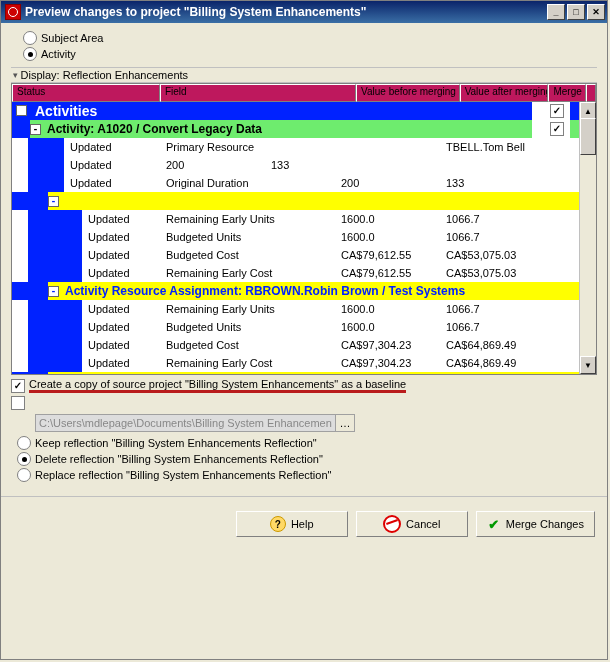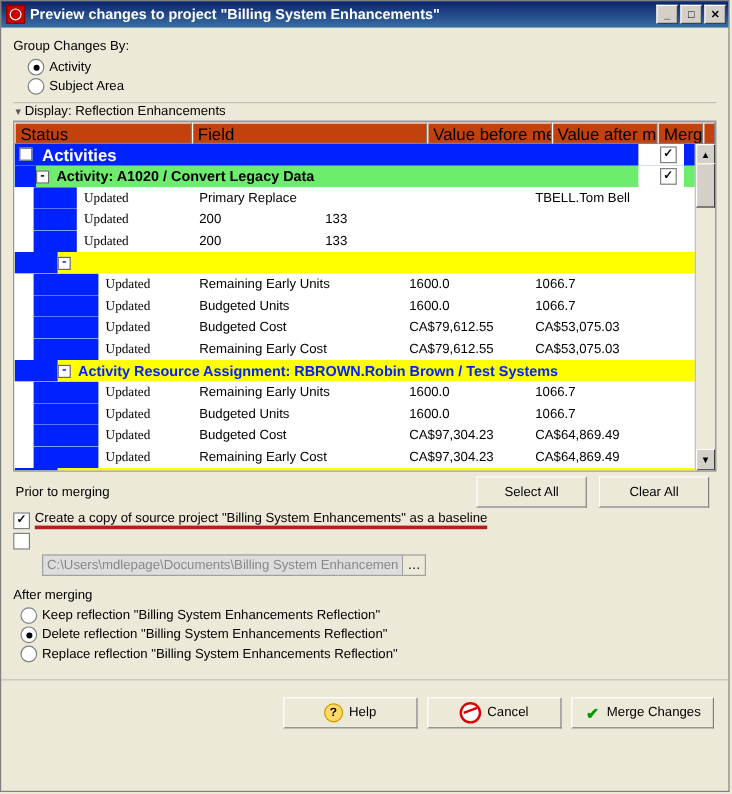--- a/index.html
+++ b/index.html
@@ -111,23 +111,23 @@
   }
   .grid-wrap {
     border:1px solid #808080;
     background:#fff;
     height:290px;
     position:relative;
     overflow:hidden;
   }
   .grid-header {
     display:flex;
-    background:#c2410c;
+    background:#be185d;
     height:18px;
-    font-size:14px;
+    font-size:10px;
   }
   .gh {
     border:1px solid #fff;
     border-right-color:#808080;
     border-bottom-color:#808080;
     padding:1px 4px;
     box-sizing:border-box;
     overflow:hidden;
     white-space:nowrap;
   }
@@ -230,21 +230,21 @@
     display:inline-block;
     flex-shrink:0;
   }
   .indent-bar2 {
     width:36px;
     height:18px;
     background:#0022ff;
     display:inline-block;
     flex-shrink:0;
   }
-  .row-data .cell.status {padding-left:16px;display:flex;align-items:center;font-family:Liberation Serif, serif;}
+  .row-data .cell.status {padding-left:16px;display:flex;align-items:center;}
   .row-data .cell.status .txt{padding-left:6px;}
   .row-assignment .cell.status {padding-left:0;display:flex;align-items:center;}
   .row-assignment .atxt{padding-left:4px;}
   .row-activity .cell.status{padding-left:0;display:flex;align-items:center;}
   .row-activity .atxt{padding-left:4px;}
   .m-check {
     width:12px;height:12px;
     border:1px solid #808080;
     background:#fff;
     display:flex;align-items:center;justify-content:center;
@@ -304,29 +304,28 @@
 <div class="outer">
   <div class="titlebar">
     <span class="title-icon"></span>
     <span class="title-text">Preview changes to project "Billing System Enhancements"</span>
     <span class="win-btn">_</span>
     <span class="win-btn">□</span>
     <span class="win-btn">✕</span>
   </div>
 
   <div class="client">
-    <div class="section-label">Group Changes By:</div>
     <div class="radio-group">
+      <div class="radio-row">
+        <span class="radio"></span>
+        <span>Subject Area</span>
+      </div>
       <div class="radio-row">
         <span class="radio selected"></span>
         <span>Activity</span>
-      </div>
-      <div class="radio-row">
-        <span class="radio"></span>
-        <span>Subject Area</span>
       </div>
     </div>
 
     <div class="display-bar">
       <span class="chev">▾</span>
       <span>Display: Reflection Enhancements</span>
     </div>
 
     <div class="grid-wrap">
       <div class="grid-header">
@@ -359,39 +358,40 @@
             </div>
             <div class="cell merge">
               <span class="m-check"></span>
             </div>
           </div>
           <div class="row row-data">
             <div class="cell status">
               <span style="display:inline-block;width:36px;height:18px;background:#0022ff;flex-shrink:0"></span>
               <span class="txt">Updated</span>
             </div>
-            <div class="cell field">Primary Replace</div>
+            <div class="cell field">Primary Resource</div>
             <div class="cell before"></div>
             <div class="cell after">TBELL.Tom Bell</div>
             <div class="cell merge"></div>
           </div>
           <div class="row row-data">
             <div class="cell status">
               <span style="display:inline-block;width:36px;height:18px;background:#0022ff;flex-shrink:0"></span>
               <span class="txt">Updated</span>
             </div>
             <div class="cell before">200</div>
             <div class="cell after">133</div>
             <div class="cell merge"></div>
           </div>
           <div class="row row-data">
             <div class="cell status">
               <span style="display:inline-block;width:36px;height:18px;background:#0022ff;flex-shrink:0"></span>
               <span class="txt">Updated</span>
             </div>
+            <div class="cell field">Original Duration</div>
             <div class="cell before">200</div>
             <div class="cell after">133</div>
             <div class="cell merge"></div>
           </div>
           <div class="row row-assignment">
             <div class="cell status" style="width: 558px;">
               <span class="indent-bar2"></span>
               <span class="plusminus">-</span>
             </div>
           </div>
@@ -490,43 +490,33 @@
           </div>
         </div>
 
       <div class="vscroll">
         <div class="arrow">▲</div>
         <div class="thumb"></div>
         <div class="arrow bottom">▼</div>
       </div>
     </div>
 
-    <div class="select-row">
-      <span class="label-left">Prior to merging</span>
-      <div class="btn" style="min-width:70px">
-          <span>Select All</span>
-        </div>
-      <div class="btn" style="min-width:70px">
-          <span>Clear All</span>
-        </div>
-    </div>
 
     <div class="row-check">
       <span class="checkbox checked"></span>
       <span class="ul">Create a copy of source project "Billing System Enhancements" as a baseline</span>
     </div>
     <div class="row-check">
       <span class="checkbox"></span>
     </div>
     <div class="path-input">
       <input type="text" disabled="" value="C:\Users\mdlepage\Documents\Billing System Enhancements" style="">
       <div class="browse">…</div>
     </div>
 
-    <div class="section-label" style="margin-top:10px">After merging</div>
     <div class="radio-group" style="margin-left:6px">
       <div class="radio-row">
         <span class="radio"></span>
         <span>Keep reflection "Billing System Enhancements Reflection"</span>
       </div>
       <div class="radio-row">
         <span class="radio selected"></span>
         <span>Delete reflection "Billing System Enhancements Reflection"</span>
       </div>
       <div class="radio-row">

